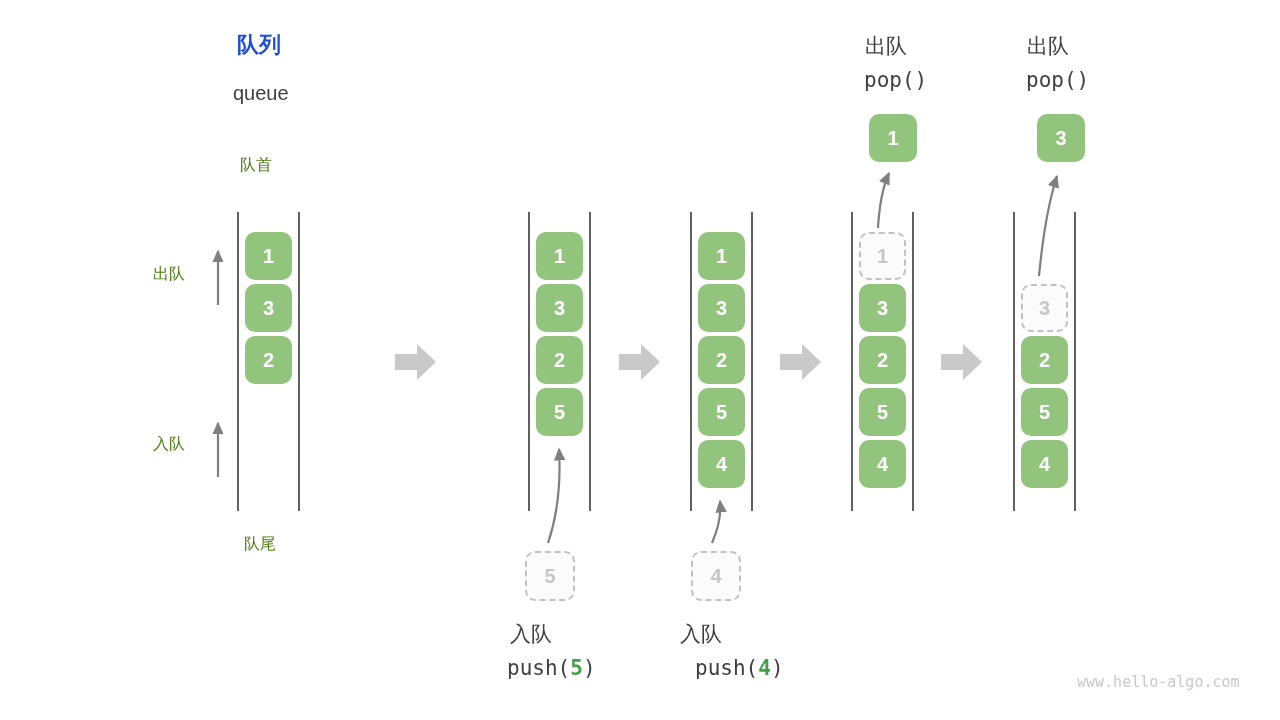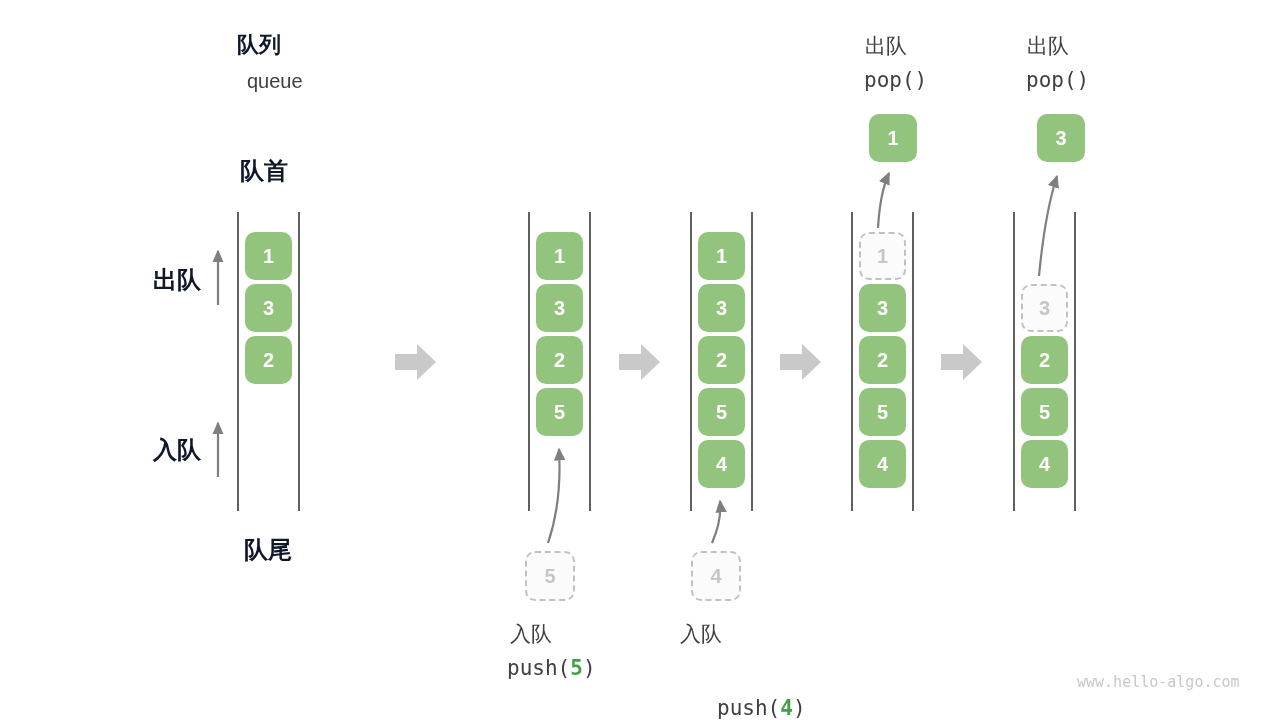--- a/index.html
+++ b/index.html
@@ -3,23 +3,23 @@
 <meta charset="utf-8">
 <style>
   html,body { margin:0; padding:0; background:#ffffff; }
   #canvas {
     position:relative; width:1280px; height:720px; overflow:hidden;
     background:#ffffff;
     font-family:"Liberation Sans", sans-serif;
     color:#3a3a3a;
   }
   .abs { position:absolute; }
-  .title-zh { font-size:22px; font-weight:bold; color:#0f172a; }
+  .title-zh { font-size:22px; font-weight:bold; color:#1d4ed8; }
   .title-en { font-size:20px; color:#3f3f3f; }
-  .zh-bold { font-size:24px; font-weight:bold; color:#0f172a; }
+  .zh-bold { font-size:16px; font-weight:normal; color:#4d7c0f; }
   .op-zh { font-size:21px; color:#3f3f3f; }
   .code { font-family:"DejaVu Sans Mono", monospace; font-size:21px; color:#3f3f3f; white-space:pre; }
   .code .arg { color:#43A047; font-weight:bold; }
   .vline { position:absolute; top:212px; height:299px; width:1.5px; background:#606060; }
   .cell {
     position:absolute; width:47px; height:48px; background:#93C47D;
     border-radius:10px; color:#ffffff; font-weight:bold; font-size:20px;
     display:flex; align-items:center; justify-content:center;
   }
   .cell.ghost {
@@ -52,21 +52,21 @@
 
     <path d="M218,305 L218,251" stroke="#7F7F7F" stroke-width="2.2" fill="none" marker-end="url(#ah)"></path>
     <path d="M218,477 L218,423" stroke="#7F7F7F" stroke-width="2.2" fill="none" marker-end="url(#ah)"></path>
     <path d="M548,543 Q562,502 559,449" stroke="#7F7F7F" stroke-width="2.2" fill="none" marker-end="url(#ah)"></path>
     <path d="M712,543 Q722,520 720,501" stroke="#7F7F7F" stroke-width="2.2" fill="none" marker-end="url(#ah)"></path>
     <path d="M878,228 Q880,193 889,173" stroke="#7F7F7F" stroke-width="2.2" fill="none" marker-end="url(#ah)"></path>
     <path d="M1039,276 Q1045,213 1057,176" stroke="#7F7F7F" stroke-width="2.2" fill="none" marker-end="url(#ah)"></path>
   </svg>
 
   <div class="abs title-zh" style="left:237px; top:30px;">队列</div>
-  <div class="abs title-en" style="left:233px; top:70px;margin-left:14px;">queue</div>
+  <div class="abs title-en" style="left:233px; top:82px;">queue</div>
 
   <div class="abs zh-bold" style="left:240px; top:155px;">队首</div>
   <div class="abs zh-bold" style="left:244px; top:534px;">队尾</div>
   <div class="abs zh-bold" style="left:153px; top:264px;">出队</div>
   <div class="abs zh-bold" style="left:153px; top:434px;">入队</div>
 
   <div class="vline" style="left:237px;"></div>
   <div class="vline" style="left:298px;"></div>
   <div class="vline" style="left:528px;"></div>
   <div class="vline" style="left:589px;"></div>
@@ -108,17 +108,17 @@
   <div class="cell floating" style="left:1037px; top:114px;">3</div>
 
   <div class="abs op-zh" style="left:865px; top:32px;">出队</div>
   <div class="abs code" style="left:864px; top:68px;">pop()</div>
   <div class="abs op-zh" style="left:1027px; top:32px;">出队</div>
   <div class="abs code" style="left:1026px; top:68px;">pop()</div>
 
   <div class="abs op-zh" style="left:510px; top:620px;">入队</div>
   <div class="abs code" style="left:507px; top:656px;"><span>push(</span><span class="arg">5</span><span>)</span></div>
   <div class="abs op-zh" style="left:680px; top:620px;">入队</div>
-  <div class="abs code" style="left:717px; top:656px;margin-top:40px;"><span>push(</span><span class="arg">4</span><span>)</span></div>
+  <div class="abs code" style="left:695px; top:656px;"><span>push(</span><span class="arg">4</span><span>)</span></div>
 
   <div class="abs watermark" style="left:1077px; top:673px;">www.hello-algo.com</div>
 
 </div>
 
 </body></html>

